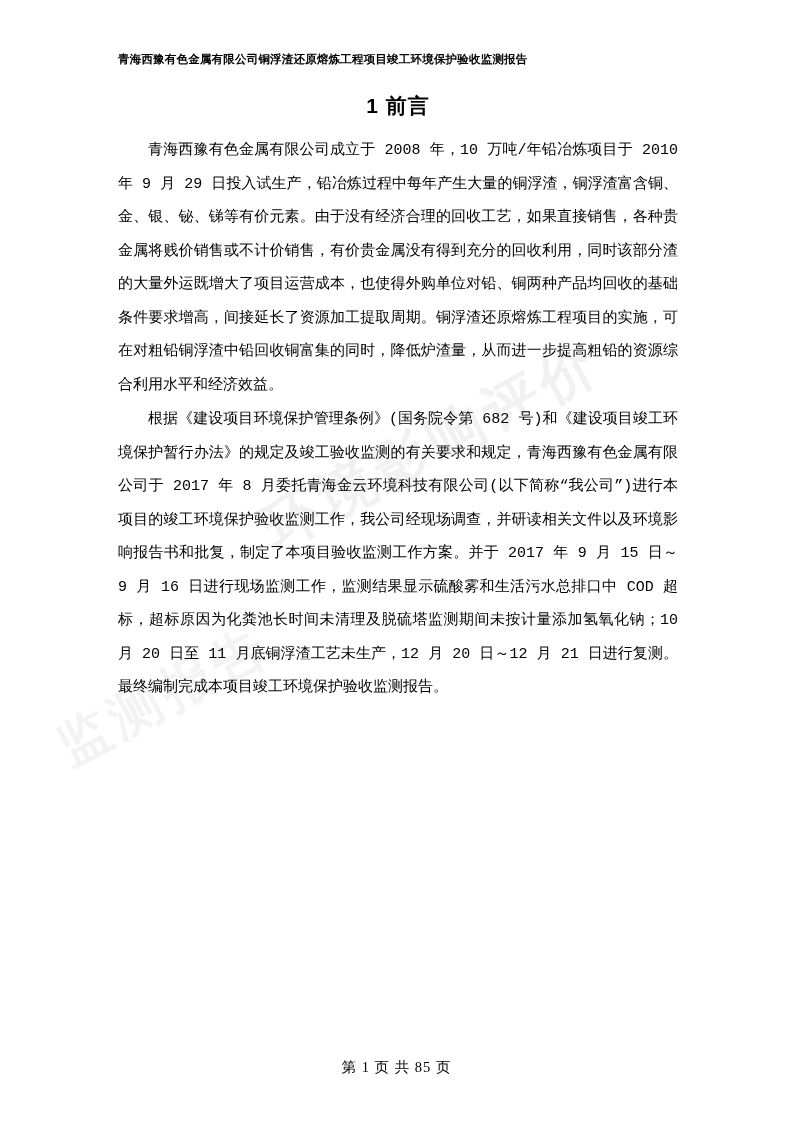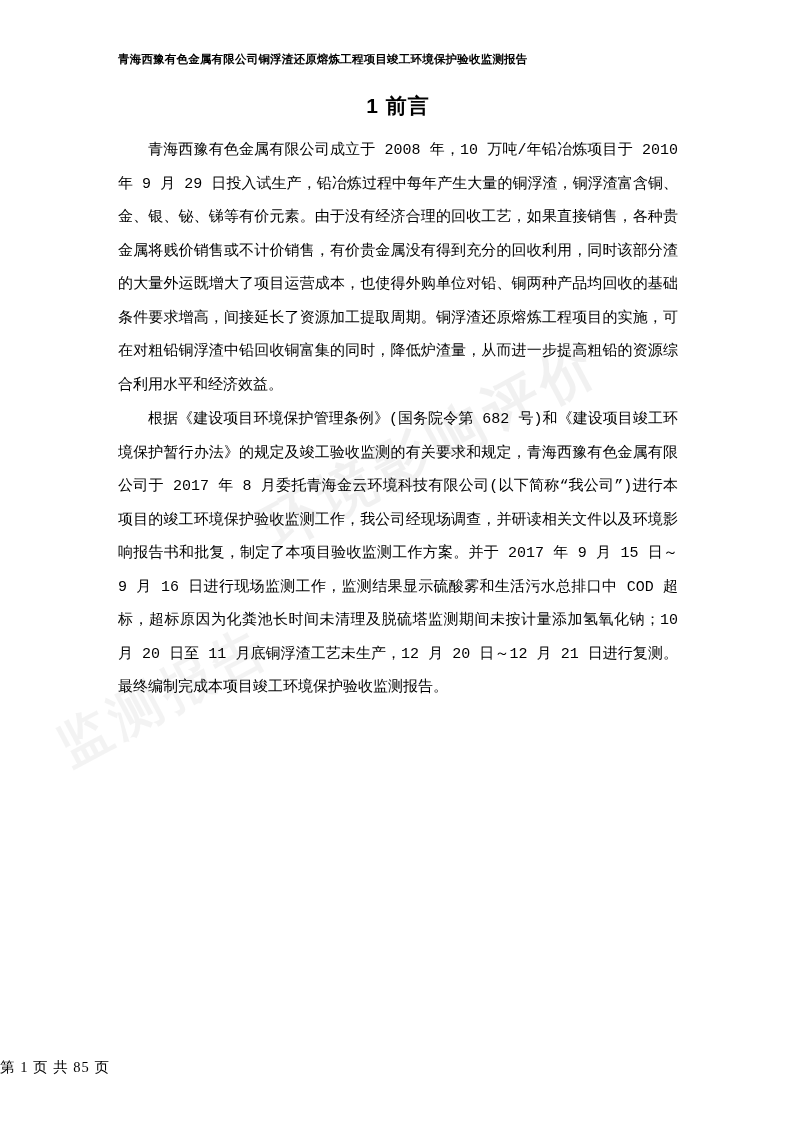--- a/index.html
+++ b/index.html
@@ -60,21 +60,21 @@
     text-justify: inter-ideograph;
     text-indent: 2em;
     color: #000;
     font-family: Liberation Mono, monospace;
   }
   .footer {
     position: absolute;
     left: 0;
     top: 1058px;
     width: 793px;
-    text-align: left;
+    text-align: center;
     font-size: 14.5px;
     color: #000;
     font-family: "Liberation Serif", "DejaVu Serif", serif;
     letter-spacing: 1px;
   }
   
   .watermark {
     position: absolute;
     left: 300px;
     top: 380px;

